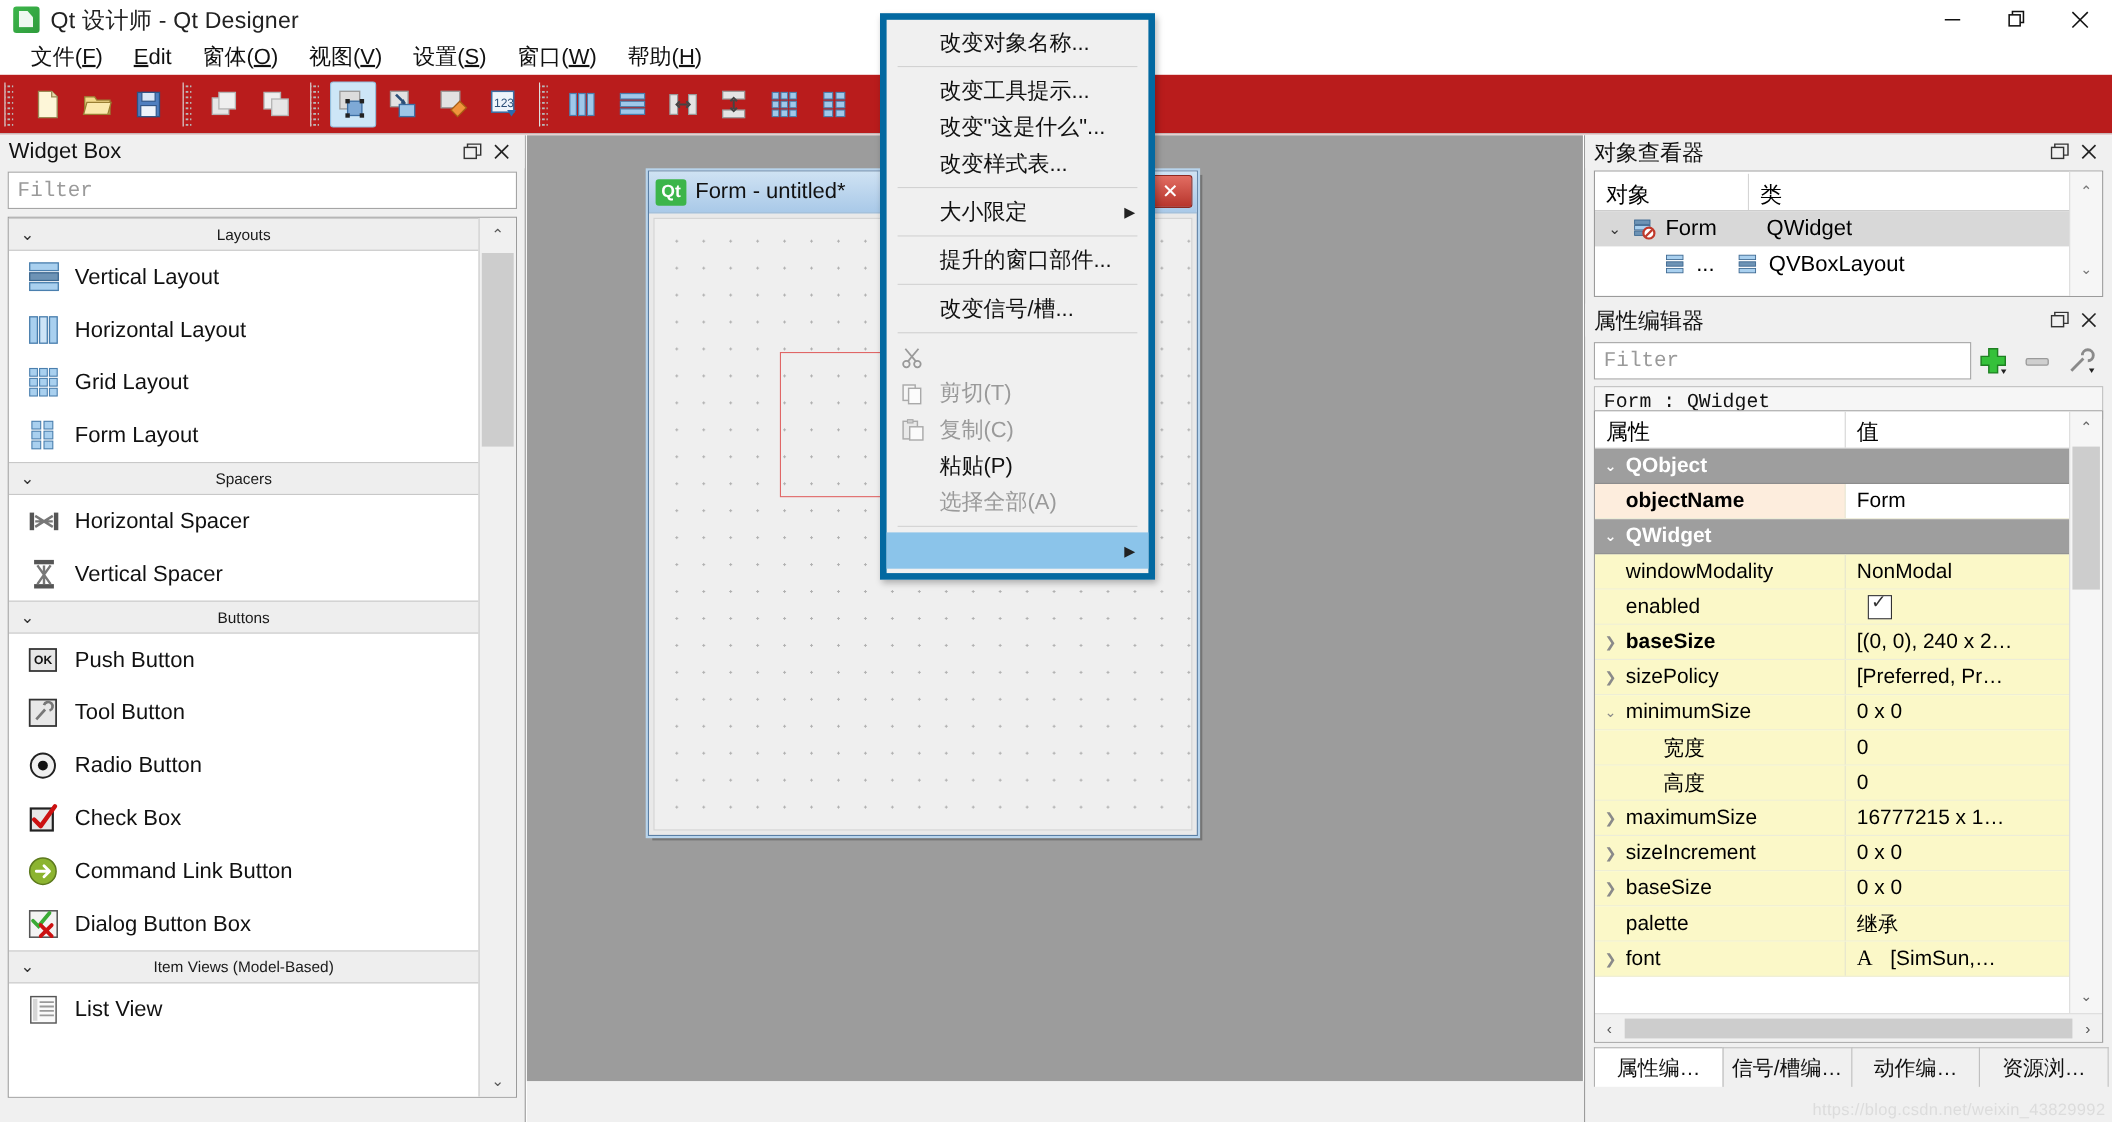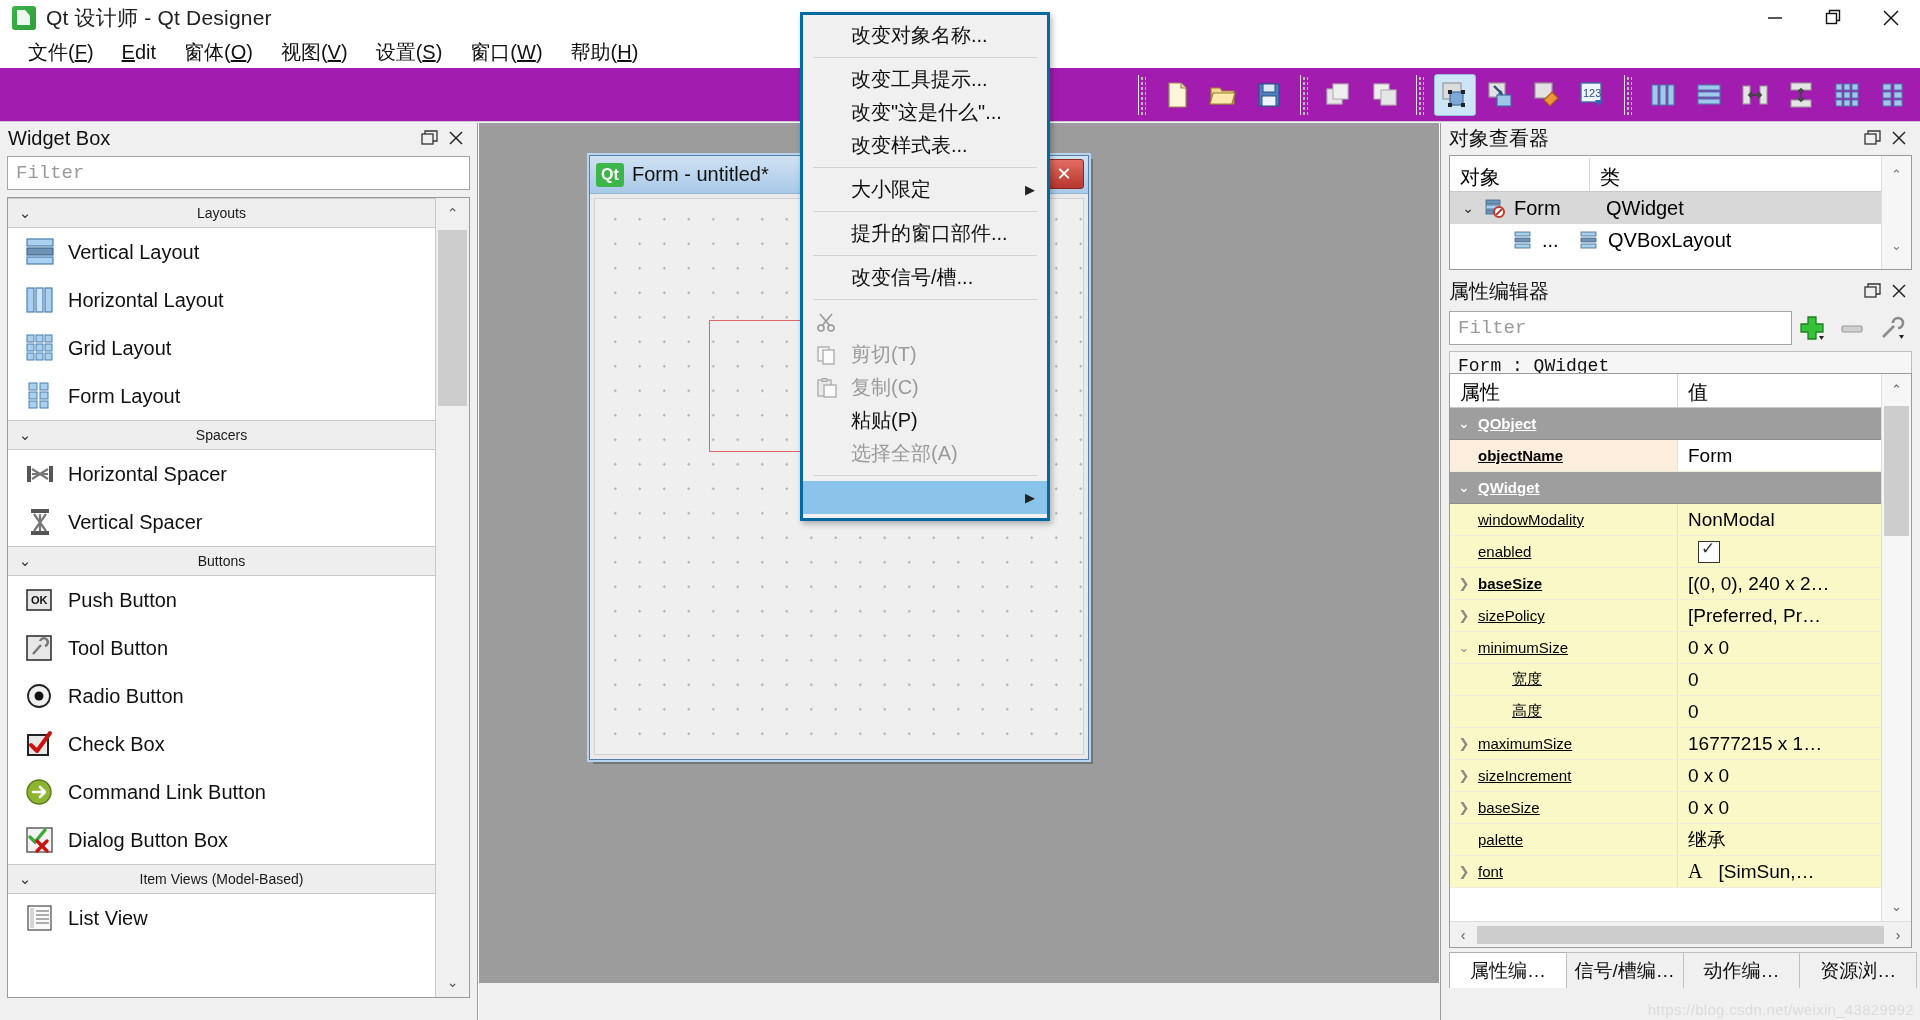--- a/index.html
+++ b/index.html
@@ -42,22 +42,22 @@
     background:#ffffff; display:flex; align-items:center; padding-left:14px;
   }
   .menu-item {
     padding:3px 14px; font-size:20px; color:#111; white-space:nowrap; line-height:1;
   }
   .menu-item u { text-decoration:underline; }
 
   
   .toolbar {
     position:absolute; left:0; top:68px; width:1920px; height:54px;
-    background:#a21caf; border-bottom:1px solid #c9c9c9;
-    display:flex; align-items:center;justify-content:flex-end;
+    background:#b91c1c; border-bottom:1px solid #c9c9c9;
+    display:flex; align-items:center;
   }
   .tb-group { display:flex; align-items:center; height:46px; padding:0 4px; }
   .tb-grip {
     width:8px; height:40px; margin:0 4px;
     background-image:radial-gradient(#b9b9b9 1px, transparent 1px);
     background-size:4px 5px; background-position:1px 1px;
     border-left:1px solid #dfdfdf;
   }
   .tb-btn {
     width:42px; height:42px; display:flex; align-items:center; justify-content:center;
@@ -186,21 +186,21 @@
     border:1px solid #9b9b9b; background:#fff; overflow:hidden;
   }
   .pt-scroll { position:absolute; left:0; right:30px; top:0; bottom:26px; overflow:hidden; }
   .pt-head { display:flex; height:34px; border-bottom:1px solid #c8c8c8; background:#fff; }
   .pt-head .h1 { width:228px; padding:5px 0 0 10px; font-size:20px; border-right:1px solid #d5d5d5; }
   .pt-head .h2 { flex:1; padding:5px 0 0 10px; font-size:20px; }
   .pt-row { display:flex; height:32px; align-items:center; border-bottom:1px solid #ededd8; }
   .pt-row .k { width:228px; display:flex; align-items:center; height:100%; border-right:1px solid #e4e4cf; }
   .pt-row .v { flex:1; padding-left:10px; font-size:19px; height:100%; display:flex; align-items:center; }
   .pt-row .exp { width:28px; text-align:center; font-size:13px; color:#8a8a8a; }
-  .pt-row .kn { font-size:15px;text-decoration:underline; }
+  .pt-row .kn { font-size:19px; }
   .pt-row.group { background:#9e9e9e; border-bottom:1px solid #8d8d8d; }
   .pt-row.group .k { width:100%; border-right:none; color:#fff; font-weight:bold; }
   .pt-row.group .exp { color:#fff; }
   .pt-row.obj { background:#fdeddd; }
   .pt-row.obj .kn { font-weight:bold; }
   .pt-row.obj .v { background:#fff; }
   .pt-row.y { background:#fbf8c8; }
   .pt-row.yb .kn { font-weight:bold; }
   .pt-row .indent { padding-left:34px; }
   .chk { width:22px; height:22px; border:1.5px solid #333; background:#fff; position:relative; margin-left:10px; }
@@ -222,21 +222,21 @@
   .rtab.active { background:#fff; border-color:#b0b0b0; }
 
   .watermark {
     position:absolute; right:6px; bottom:2px; font-size:15px; color:#dcdcdc;
     font-family:"Liberation Sans",sans-serif; letter-spacing:.3px;
   }
 
   
   .ctxmenu {
     position:absolute; left:800px; top:12px; width:250px;
-    background:#f0f0f0; border:3px solid #0369a1;
+    background:#f0f0f0; border:6px solid #0369a1;
     box-shadow:2px 3px 6px rgba(0,0,0,.28);
     padding:4px 0; z-index:50;
   }
   .ctx-item {
     height:33px; display:flex; align-items:center; font-size:20px; color:#111; position:relative;
     padding-left:48px; padding-right:14px;
   }
   .ctx-item.disabled { color:#9a9a9a; }
   .ctx-item.hl { background:#8bc4ea; color:#000; }
   .ctx-item .ci { position:absolute; left:10px; top:4px; width:28px; height:26px; display:flex; align-items:center; justify-content:center; }

